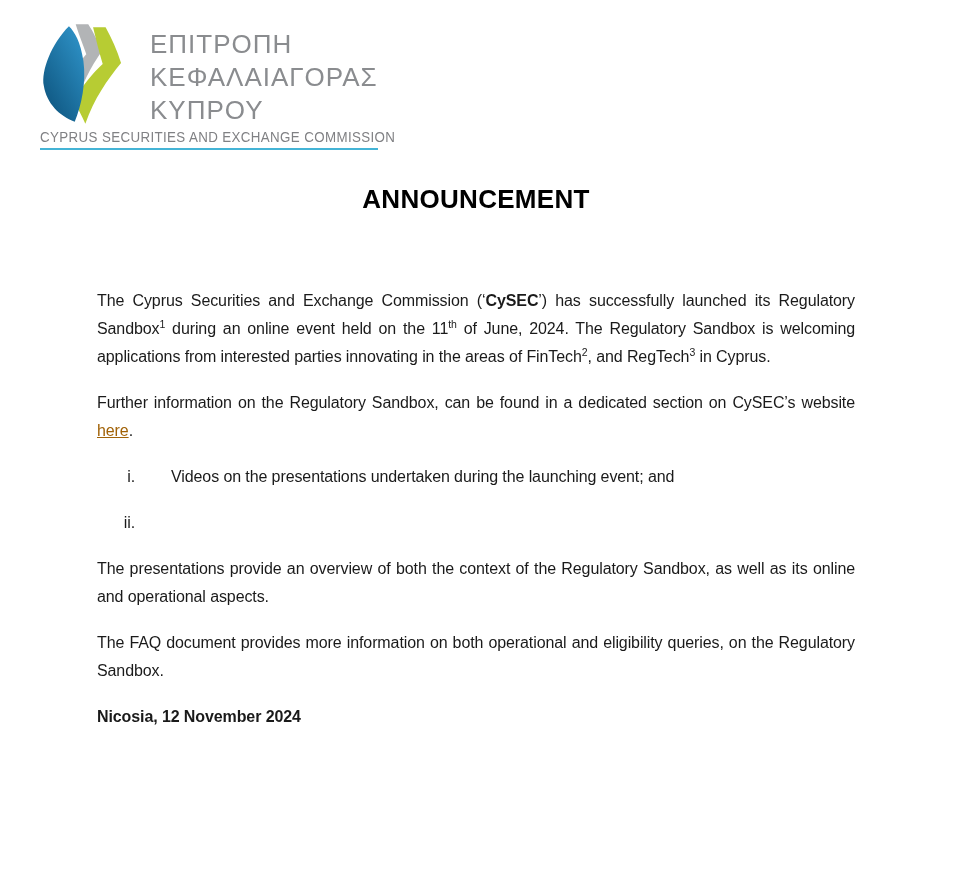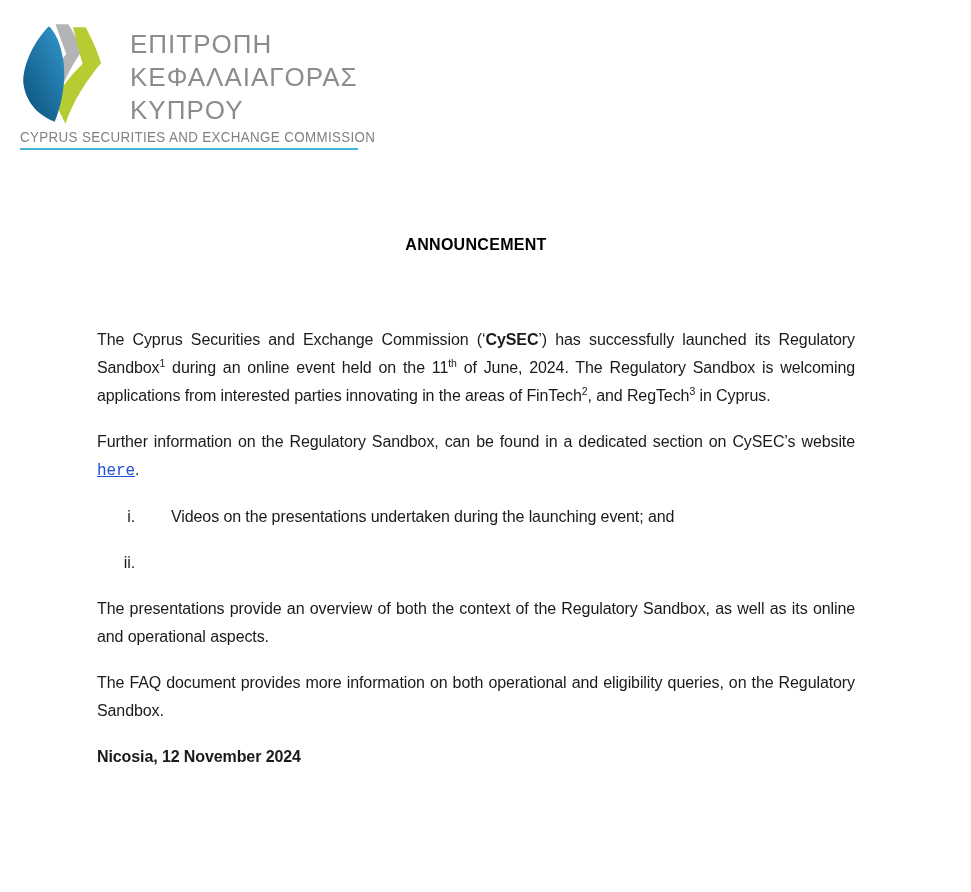--- a/index.html
+++ b/index.html
@@ -4,21 +4,21 @@
 <style>
   * { box-sizing: border-box; }
   html, body { margin: 0; padding: 0; }
   body {
     width: 971px;
     height: 892px;
     background: #ffffff;
     font-family: "Liberation Sans", "DejaVu Sans", sans-serif;
     overflow: hidden;
   }
-  .header { padding: 24px 0 0 20px; }
+  .header { padding: 24px 0 0 40px; }
   .logo-row { display: flex; align-items: flex-start; }
   .logo-mark { width: 82px; height: 102px; flex: none; }
   .greek-name {
     margin-left: 28px;
     margin-top: 4px;
     font-size: 26px;
     line-height: 33px;
     letter-spacing: 1px;
     color: #8a8c8f;
     font-weight: 400;
@@ -29,26 +29,26 @@
     line-height: 16px;
     letter-spacing: 0.4px;
     color: #808184;
     white-space: nowrap;
     transform: scaleX(0.92);
     transform-origin: left center;
   }
   .caption-underline { width: 338px; height: 2px; margin-top: 3px; background: #44b4d6; }
   .content { width: 758px; margin-left: 97px; }
   .doc-title {
-    font-size: 16px;
+    font-size: 26px;
     font-weight: 700;
     letter-spacing: 0.3px;
     text-align: center;
     color: #000000;
-    margin: 86px 0 72px 0;
+    margin: 34px 0 72px 0;
   }
   .para {
     font-size: 16px;
     line-height: 28px;
     letter-spacing: -0.1px;
     text-align: justify;
     text-justify: inter-word;
     color: #1a1a1a;
     margin: 0 0 18px 0;
   }
@@ -93,21 +93,21 @@
     </div>
     <div class="caption">CYPRUS SECURITIES AND EXCHANGE COMMISSION</div>
     <div class="caption-underline" style="background: rgb(68, 180, 214);"></div>
   </header>
 
   <main class="content">
     <h1 class="doc-title">ANNOUNCEMENT</h1>
 
     <p class="para"><span>The Cyprus Securities and Exchange Commission (‘</span><strong>CySEC</strong><span>’) has successfully launched its Regulatory Sandbox</span><sup>1</sup><span> during an online event held on the 11</span><sup>th</sup><span> of June, 2024. The Regulatory Sandbox is welcoming applications from interested parties innovating in the areas of FinTech</span><sup>2</sup><span>, and RegTech</span><sup>3</sup><span> in Cyprus.</span></p>
 
-    <p class="para"><span>Further information on the Regulatory Sandbox, can be found in a dedicated section on CySEC’s website </span><a href="#" class="doc-link" style="color: #1d4ed8; font-family: Liberation Mono, monospace;">here</a><span>.</span></p>
+    <p class="para"><span>Further information on the Regulatory Sandbox, can be found in a dedicated section on CySEC’s website </span><a href="#" class="doc-link" style="color: #a16207;">here</a><span>.</span></p>
 
 
     <div class="list-item">
       <span class="list-marker">i.</span>
       <span class="li-text"><span>Videos on the presentations undertaken during the launching event; and</span></span>
     </div>
 
     <div class="list-item">
       <span class="list-marker">ii.</span>
     </div>

